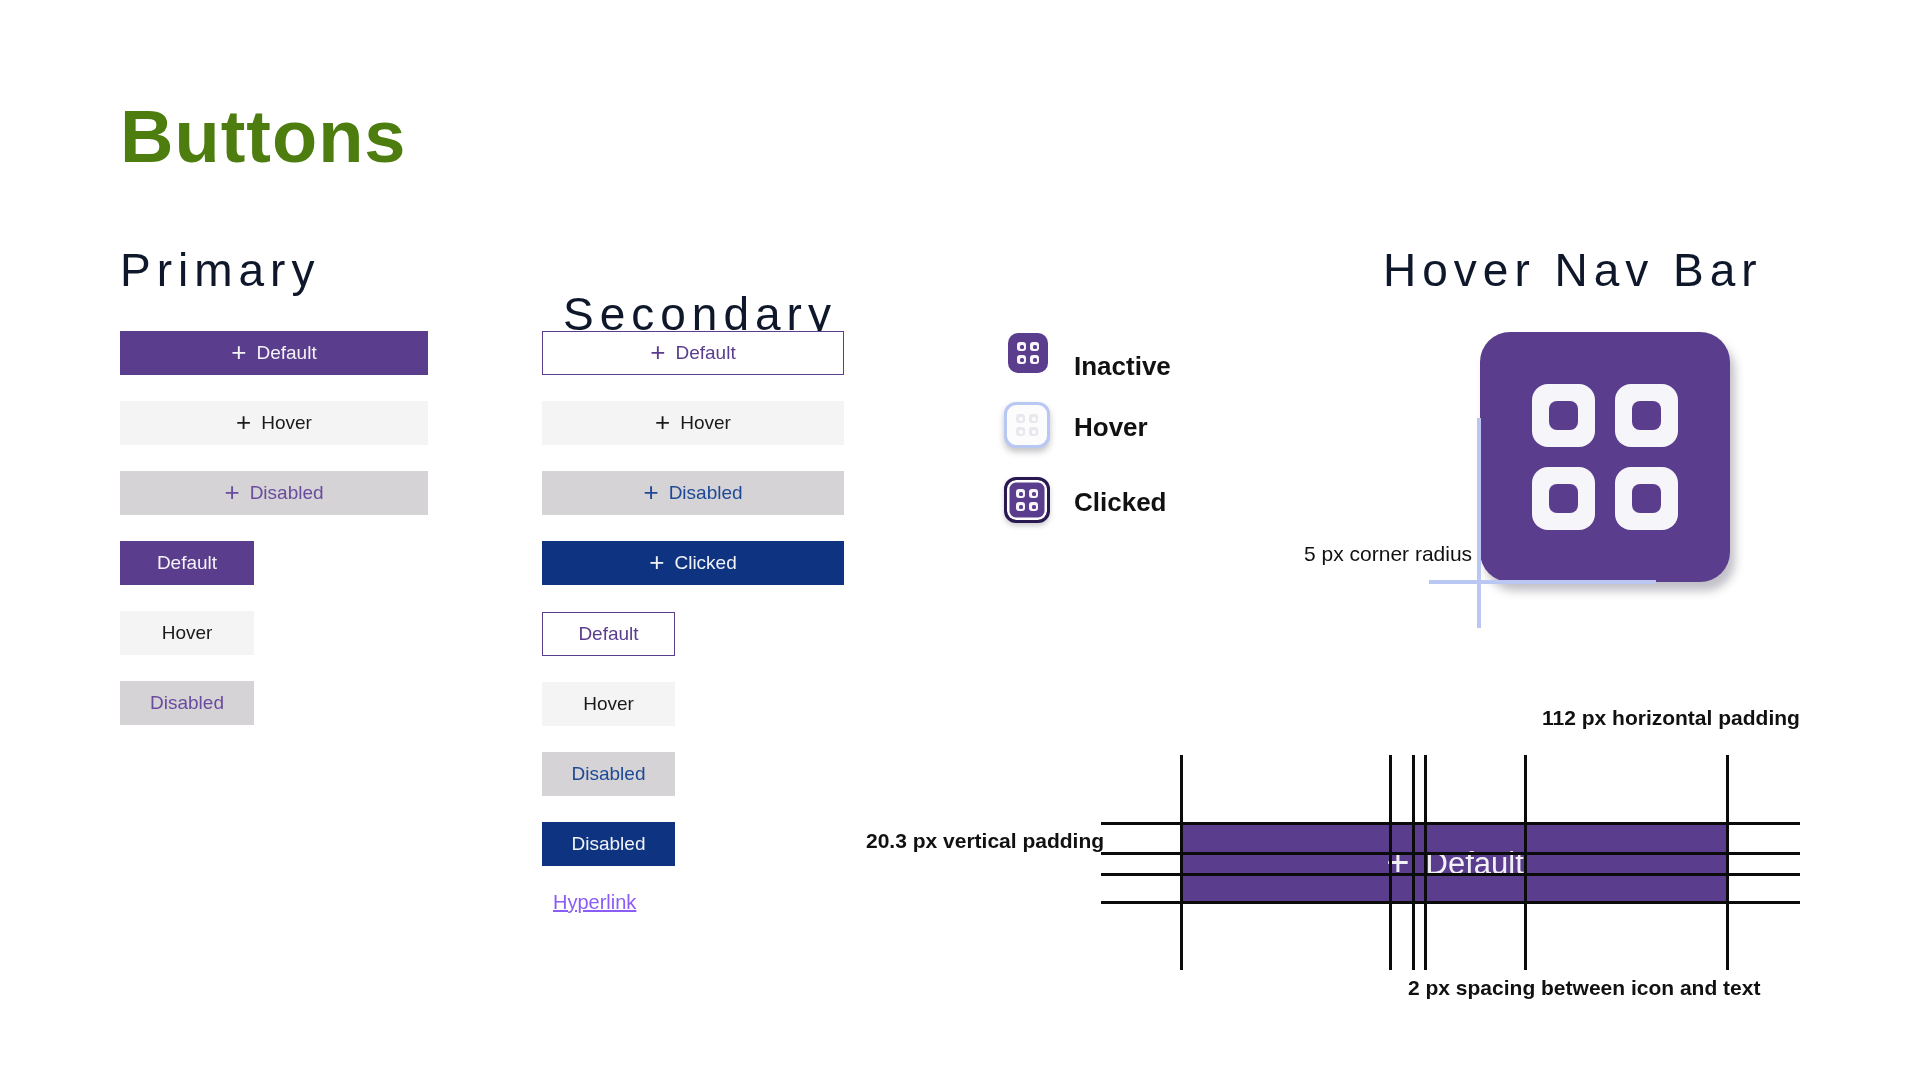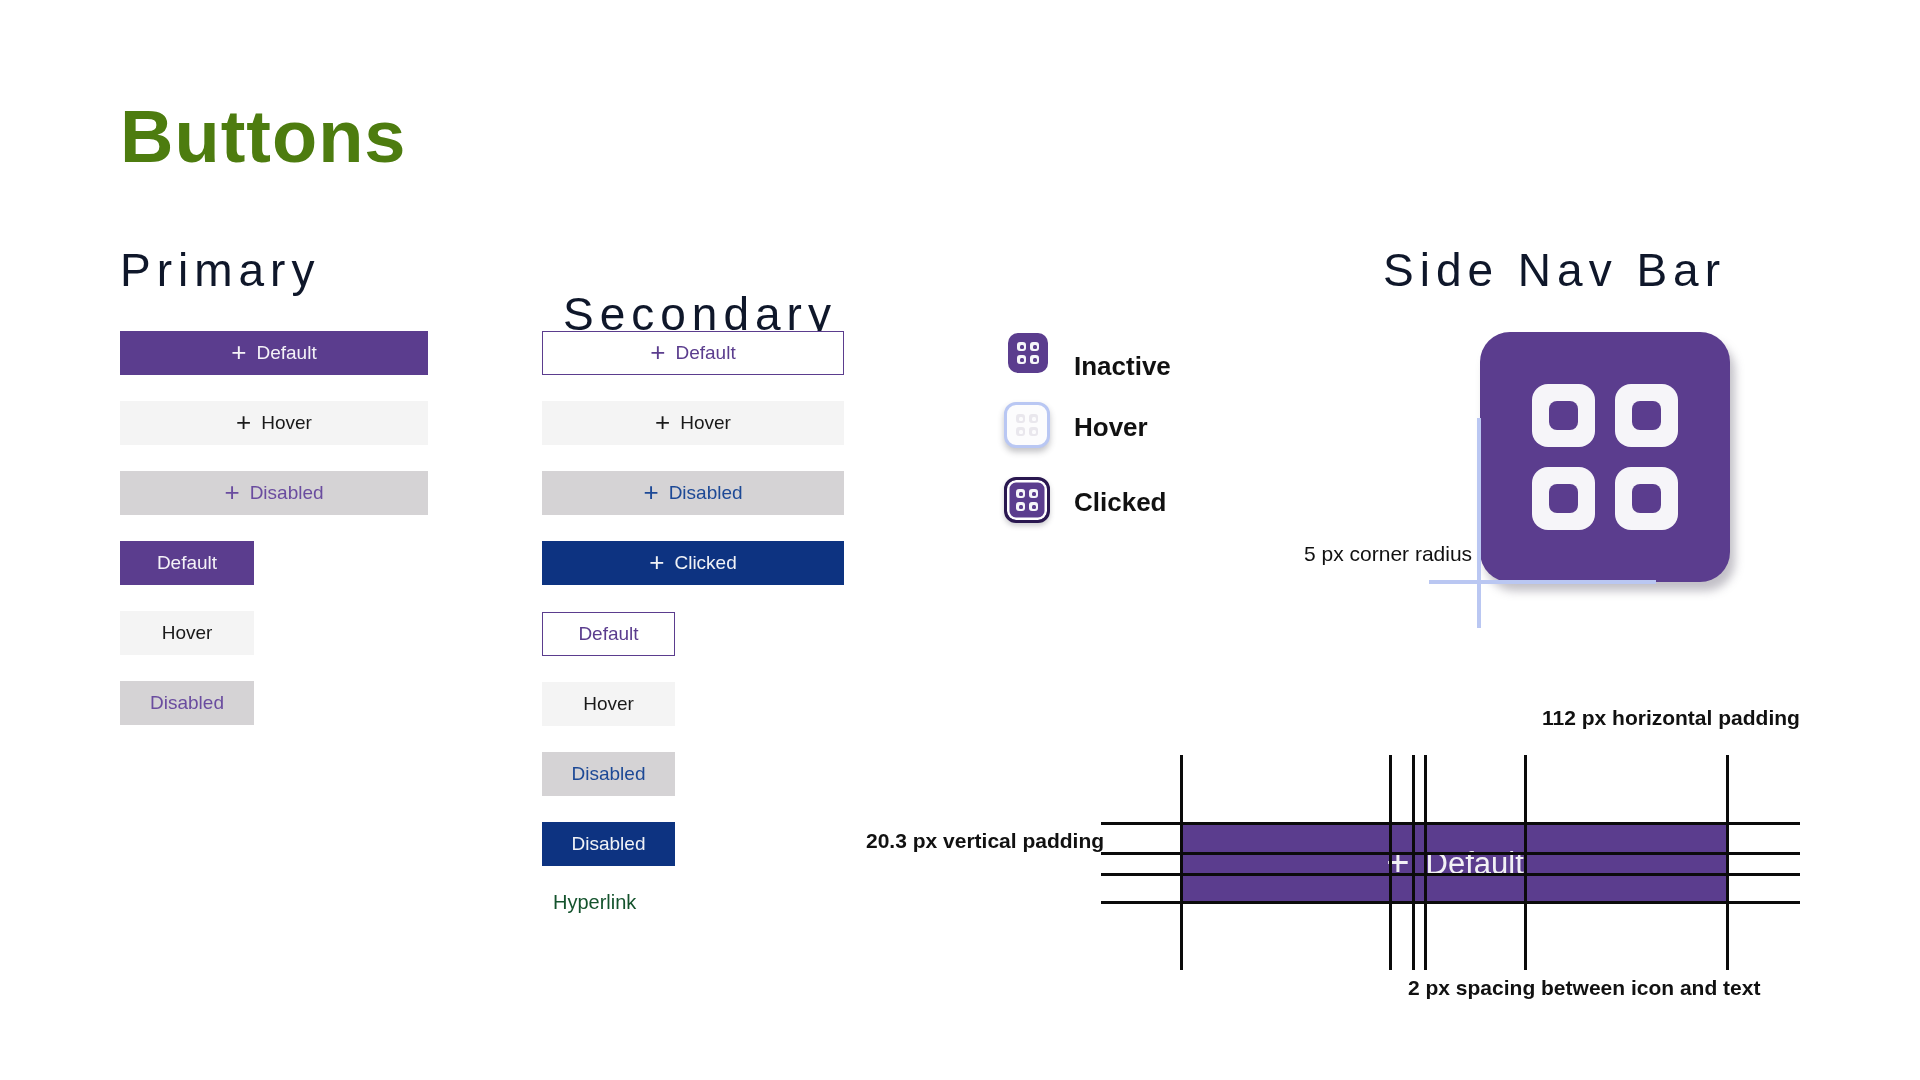--- a/index.html
+++ b/index.html
@@ -22,22 +22,22 @@
   .w-lg-s{left:542px;width:302px;}
   .w-sm-s{left:542px;width:133px;}
   .v-purple{background:#5B3D8E;color:#F4F2F7;}
   .v-hover{background:#F4F4F4;color:#1A1A1A;}
   .v-dis-purple{background:#D5D3D5;color:#6A4C9F;}
   .v-dis-navy{background:#D5D3D5;color:#1D4996;}
   .v-navy{background:#0D3381;color:#F0F2F6;}
   .v-outline{background:#FFFFFF;color:#5B3D8E;border:1.5px solid #5B3D8E;}
   .plus{font-size:26px;font-weight:400;line-height:1;transform:translateY(-1px);}
 
-  .hyperlink{position:absolute;left:553px;top:891px;font-size:20px;color:#14532d;
-             cursor:pointer;}
+  .hyperlink{position:absolute;left:553px;top:891px;font-size:20px;color:#8b5cf6;
+             text-decoration:underline;cursor:pointer;}
 
   
   .nav-icon{position:absolute;display:flex;align-items:center;justify-content:center;box-sizing:border-box;}
   .grid2{display:grid;grid-template-columns:auto auto;gap:4px;}
   .cell{width:9px;height:9px;border-radius:3px;background:#F6F5F9;
         display:flex;align-items:center;justify-content:center;}
   .hole{width:4px;height:4px;border-radius:1.5px;background:#5B3D8E;}
   .ic-inactive{left:1008px;top:333px;width:40px;height:40px;border-radius:10px;background:#5B3D8E;}
   .ic-hover{left:1004px;top:402px;width:46px;height:46px;border-radius:12px;background:#FCFCFD;
             border:3px solid #B9C7F3;box-shadow:0 4px 6px rgba(60,60,70,.30);}
@@ -132,21 +132,21 @@
     <span>Hover</span>
   </div>
   <div class="btn w-sm-s v-dis-navy" style="top:752px;">
     <span>Disabled</span>
   </div>
   <div class="btn w-sm-s v-navy" style="top:822px;">
     <span>Disabled</span>
   </div>
   <div class="hyperlink">Hyperlink</div>
 
-  <div class="section-heading h-sidenav">Side Nav Bar</div>
+  <div class="section-heading h-sidenav">Hover Nav Bar</div>
 
   <div class="nav-icon ic-inactive">
     <div class="grid2">
       <div class="cell">
           <div class="hole"></div>
         </div>
       <div class="cell">
           <div class="hole"></div>
         </div>
       <div class="cell">

